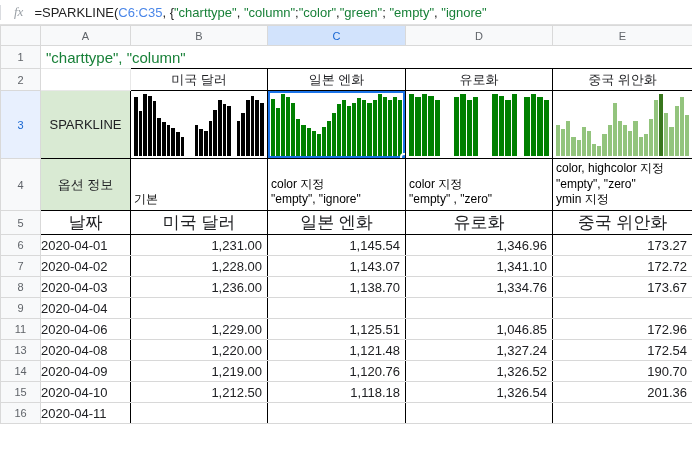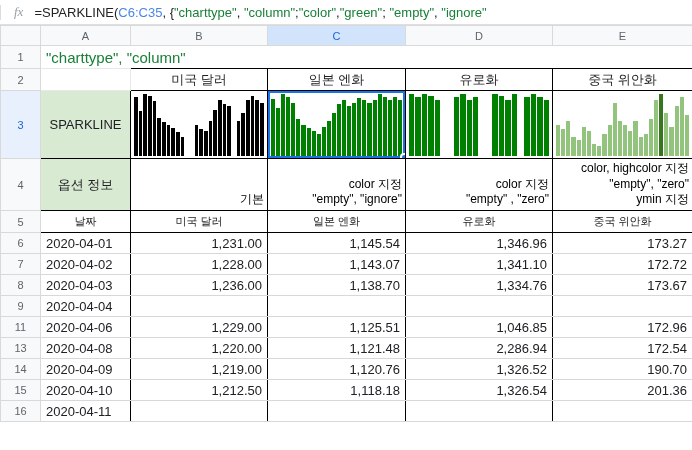--- a/index.html
+++ b/index.html
@@ -22,33 +22,33 @@
   .colhead-tr{ height:20px; }
   .corner, .colhead{ background:#f8f9fa; border:1px solid #d9d9d9; }
   .colhead{ text-align:center; font-size:11px; color:#5f6368; cursor:pointer; }
   .colhead.selected{ background:#d2e3fc; color:#1967d2; }
   .rowhead{ background:#f8f9fa; border:1px solid #d9d9d9; text-align:center; font-size:11px; color:#5f6368; cursor:pointer; }
   .rowhead.sel-row{ background:#e8f0fe; color:#1967d2; }
   .r1{ height:23px; } .r2{ height:22px; } .r3{ height:68px; } .r4{ height:52px; } .r5{ height:22px; }
   .data-tr{ height:21px; }
   .cell{ border:1px solid #e8e8e8; }
   .green-text{ color:#188038; font-size:15px; padding-left:5px; border:none; }
-  .tb{ border:1px solid #000;text-align:right; }
+  .tb{ border:1px solid #000; }
   .center{ text-align:center; }
   .greenbg{ background:#d9ead3; }
   .sparkcell{ position:relative; }
   .spark{ position:absolute; left:3px; right:3px; top:3px; bottom:2px; display:flex; align-items:flex-end; gap:1px; }
   .bar{ flex:1; }
   .sel-overlay{ position:absolute; inset:0; border:2px solid #1a73e8; pointer-events:none; }
   .sel-dot{ position:absolute; right:-5px; bottom:-5px; width:8px; height:8px; border-radius:50%; background:#1a73e8; border:2px solid #fff; }
   .opt{ vertical-align:bottom; font-size:12px; line-height:1.3; padding:2px 3px; color:#000; }
   .opt div{ white-space:nowrap; }
-  .th5{ font-size:11px; }
+  .th5{ font-size:17px; }
   .dcell{ border-left:1px solid #000; border-right:1px solid #000; border-bottom:1px solid #d8d8d8; }
-  .date-cell{ text-align:left; padding-left:5px; }
+  .date-cell{ text-align:left; }
   .num-cell{ text-align:right; padding-right:5px; }
 </style>
 </head>
 <body>
 
 <div class="app">
 
   <div class="formula-bar">
     <div class="vdiv"></div>
     <span class="fx">fx</span>
@@ -278,21 +278,21 @@
           <td class="dcell num-cell">1,229.00</td>
           <td class="dcell num-cell">1,125.51</td>
           <td class="dcell num-cell">1,046.85</td>
           <td class="dcell num-cell">172.96</td>
         </tr>
         <tr class="data-tr">
           <td class="rowhead">13</td>
           <td class="dcell date-cell">2020-04-08</td>
           <td class="dcell num-cell">1,220.00</td>
           <td class="dcell num-cell">1,121.48</td>
-          <td class="dcell num-cell">2,286.94</td>
+          <td class="dcell num-cell">1,327.24</td>
           <td class="dcell num-cell">172.54</td>
         </tr>
         <tr class="data-tr">
           <td class="rowhead">14</td>
           <td class="dcell date-cell">2020-04-09</td>
           <td class="dcell num-cell">1,219.00</td>
           <td class="dcell num-cell">1,120.76</td>
           <td class="dcell num-cell">1,326.52</td>
           <td class="dcell num-cell">190.70</td>
         </tr>

